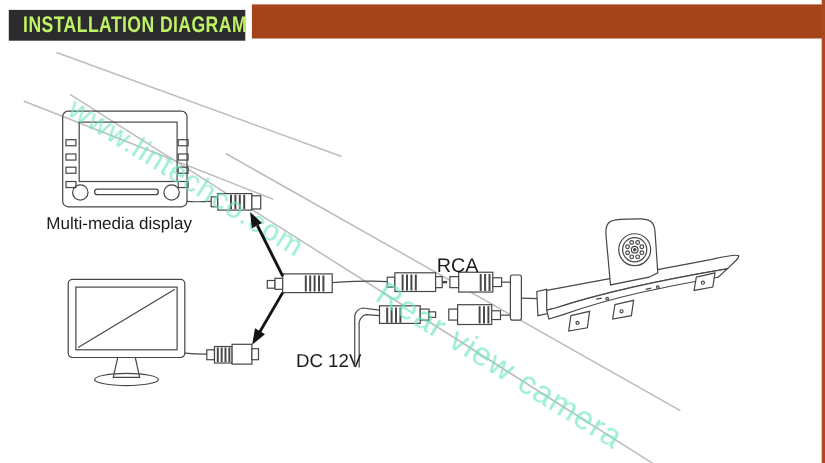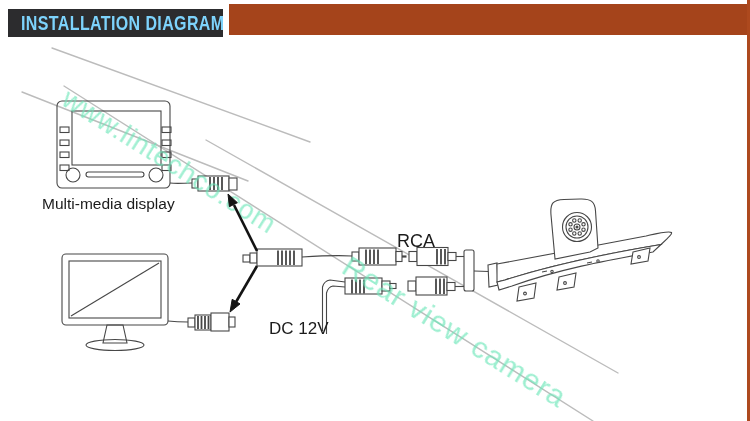--- a/index.html
+++ b/index.html
@@ -1,21 +1,21 @@
 <!DOCTYPE html>
 <html><head>
 <meta charset="utf-8">
 <style>
   * { margin:0; padding:0; box-sizing:border-box; }
   html,body { width:750px; height:421px; background:#ffffff; font-family:"Liberation Sans", sans-serif; }
   .stage { position:relative; width:750px; height:421px; background:#ffffff; overflow:hidden; }
 
   .banner {
     position:absolute; left:8px; top:9px; width:215px; height:28px;
-    background:#2c2c2e; color:#7dd3fc; display:flex; align-items:center;
+    background:#2c2c2e; color:#bef264; display:flex; align-items:center;
     padding-left:13px; z-index:5;
   }
   .banner span {
     font-size:20.5px; font-weight:bold; letter-spacing:.5px; white-space:nowrap;
     transform:scaleX(.78); transform-origin:left center;
   }
   .topbar {
     position:absolute; left:229px; top:4px; width:521px; height:31px;
     background:#a5441b; z-index:4;
   }

